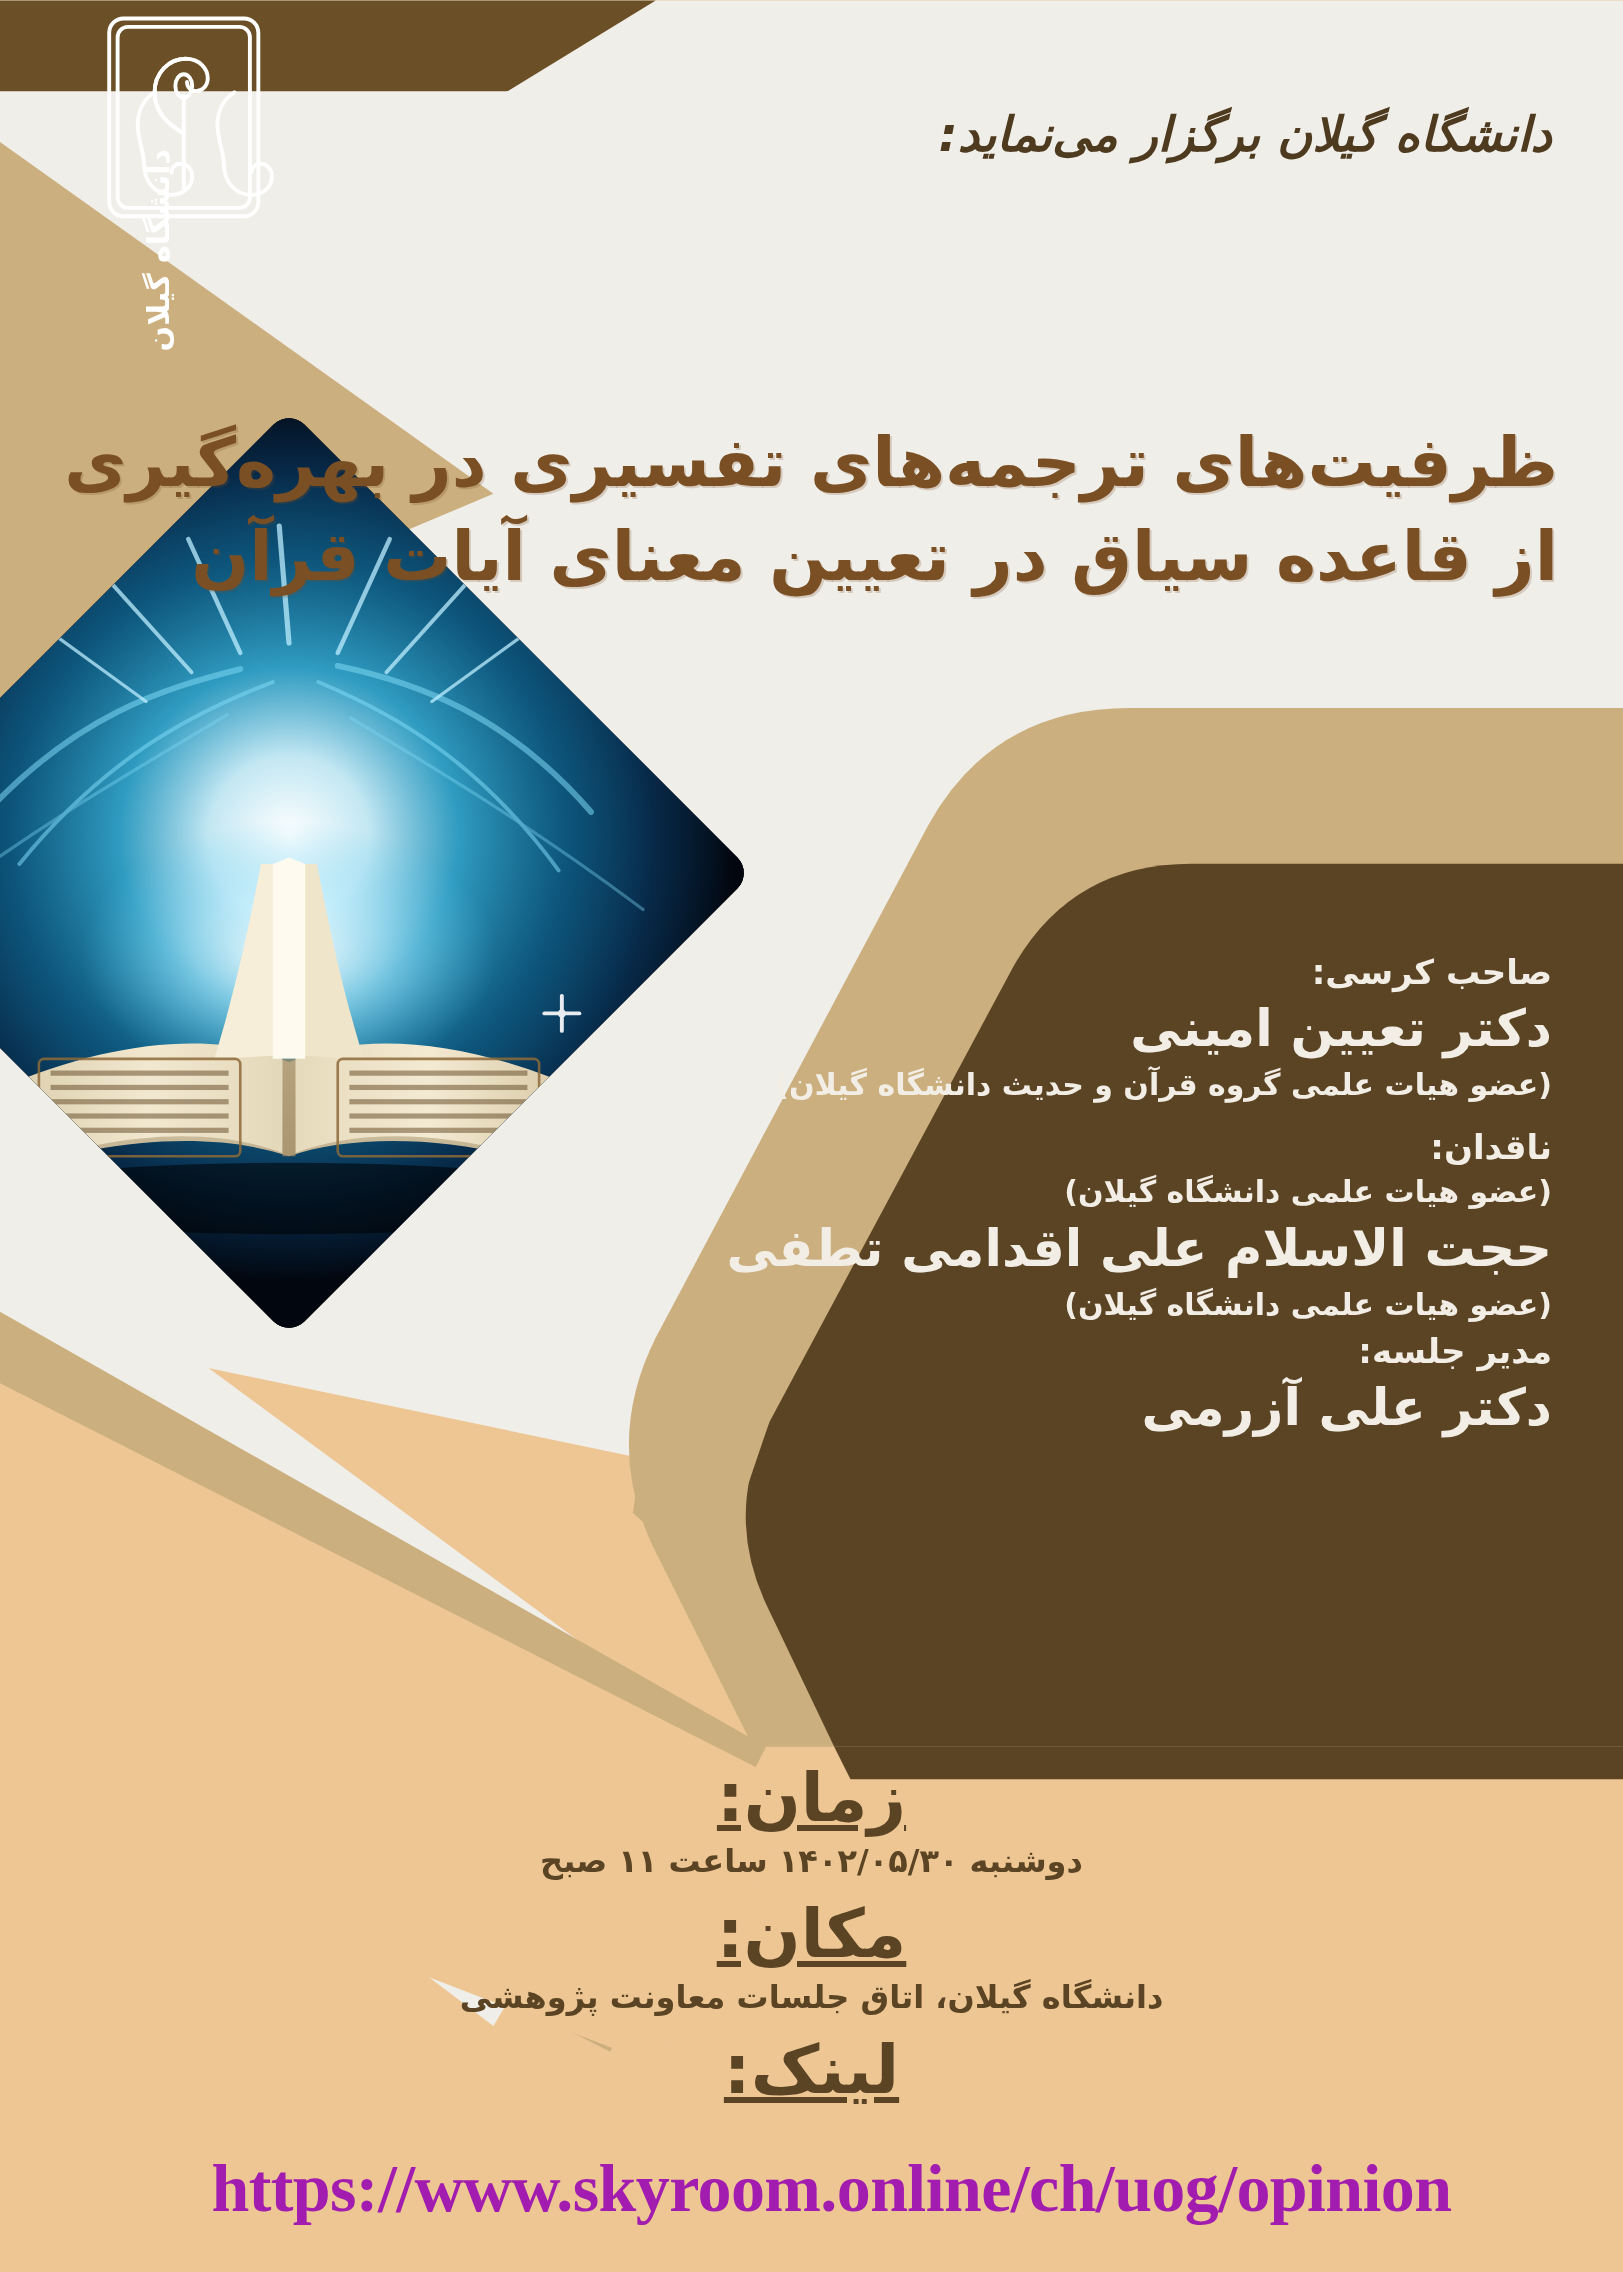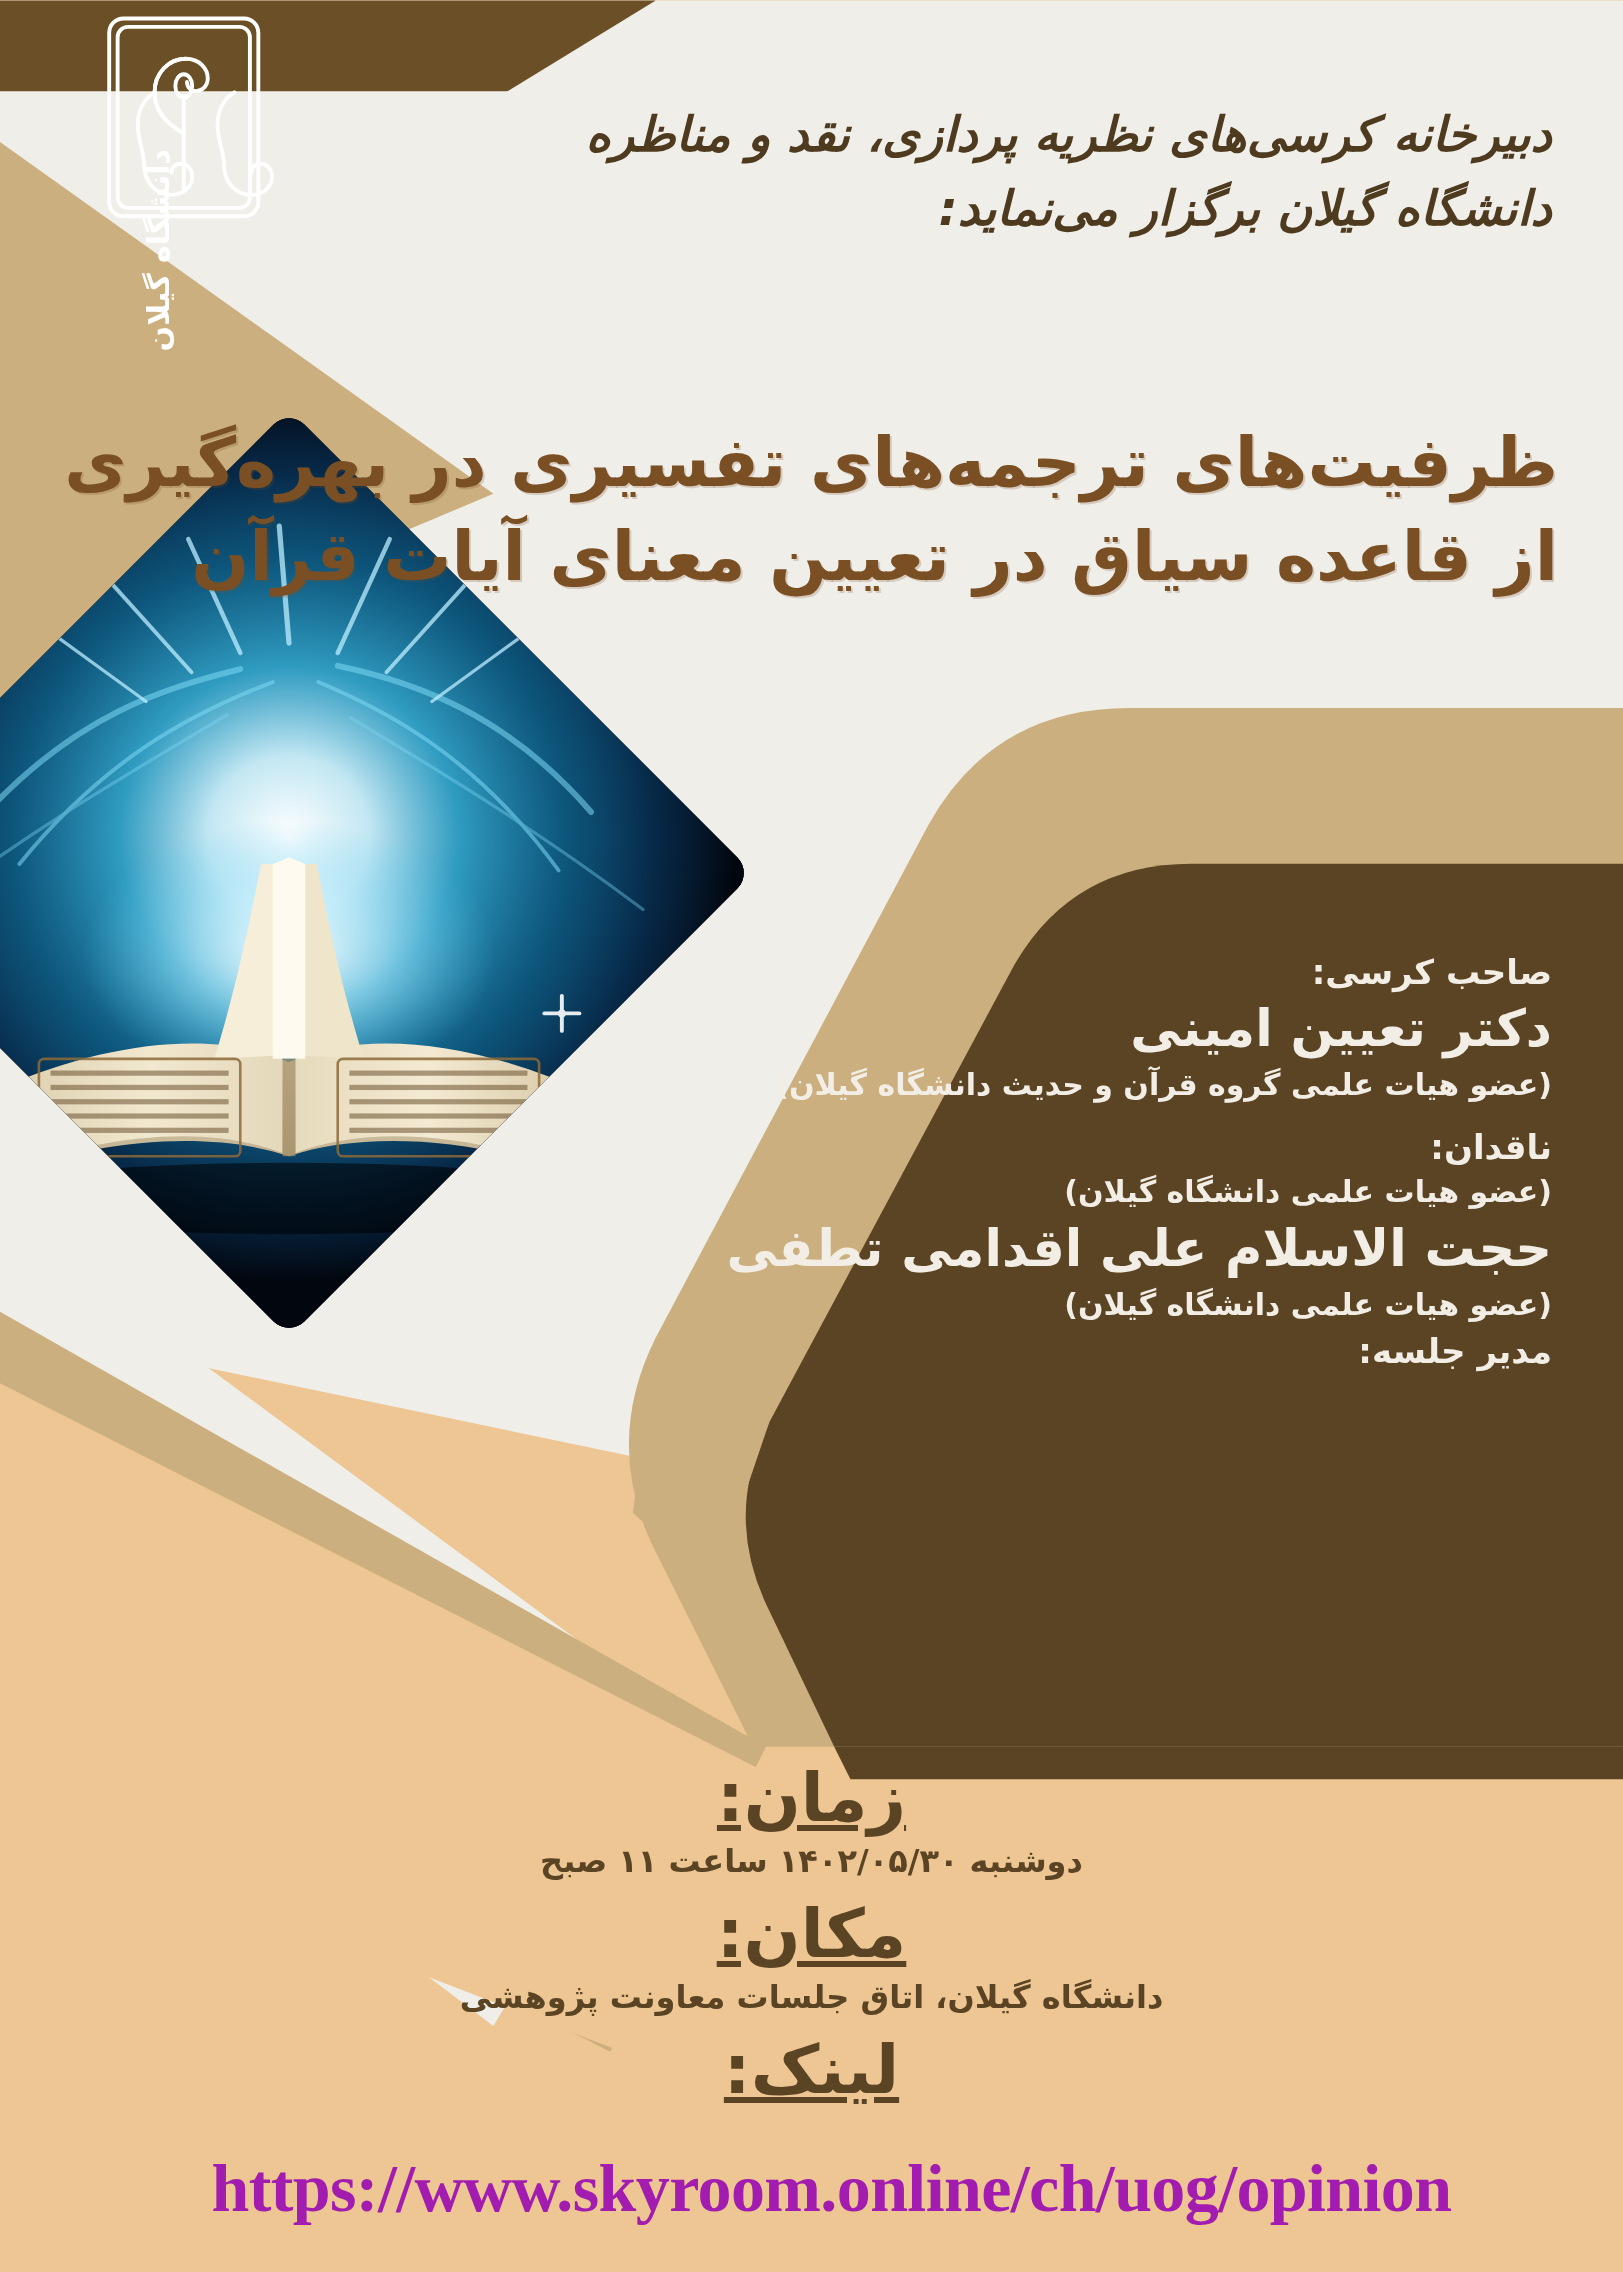--- a/index.html
+++ b/index.html
@@ -332,40 +332,40 @@
                  C 136,232 142,238 142,246" transform="translate(246,0) scale(-1,1) translate(-123,0)"></path>
 
         <path d="M123,128 L123,270"></path>
         <ellipse cx="123" cy="112" rx="13" ry="18"></ellipse>
       </g>
     </svg>
   </div>
   <div id="logo-wordmark">دانشگاه گیلان</div>
 
   <div id="header-block" class="txt">
-    <div>دبیرخانه کرسی‌های نظریه پردازی، نقد و مناظره</div>
     <div>دانشگاه گیلان برگزار می‌نماید:</div>
   </div>
 
   <div id="title-block" class="txt">
     <div>ظرفیت‌های ترجمه‌های تفسیری در بهره‌گیری</div>
     <div>از قاعده سیاق در تعیین معنای آیات قرآن</div>
   </div>
 
   <div id="people-block" class="txt">
     <div class="p-role">صاحب کرسی:</div>
     <div class="p-name">دکتر تعیین امینی</div>
     <div class="p-aff">(عضو هیات علمی گروه قرآن و حدیث دانشگاه گیلان)</div>
 
     <div class="p-role">ناقدان:</div>
     <div class="p-aff">(عضو هیات علمی دانشگاه گیلان)</div>
     <div class="p-name tight">حجت الاسلام علی اقدامی تطفی</div>
     <div class="p-aff">(عضو هیات علمی دانشگاه گیلان)</div>
 
     <div class="p-role tight">مدیر جلسه:</div>
+    <div class="p-name">دکتر علی آزرمی</div>
   </div>
 
   <div id="footer-block" class="txt">
     <div class="f-label">زمان:</div>
     <div class="f-value">دوشنبه ۱۴۰۲/۰۵/۳۰ ساعت ۱۱ صبح</div>
     <div class="f-label">مکان:</div>
     <div class="f-value">دانشگاه گیلان، اتاق جلسات معاونت پژوهشی</div>
     <div class="f-label">لینک:</div>
   </div>
 

